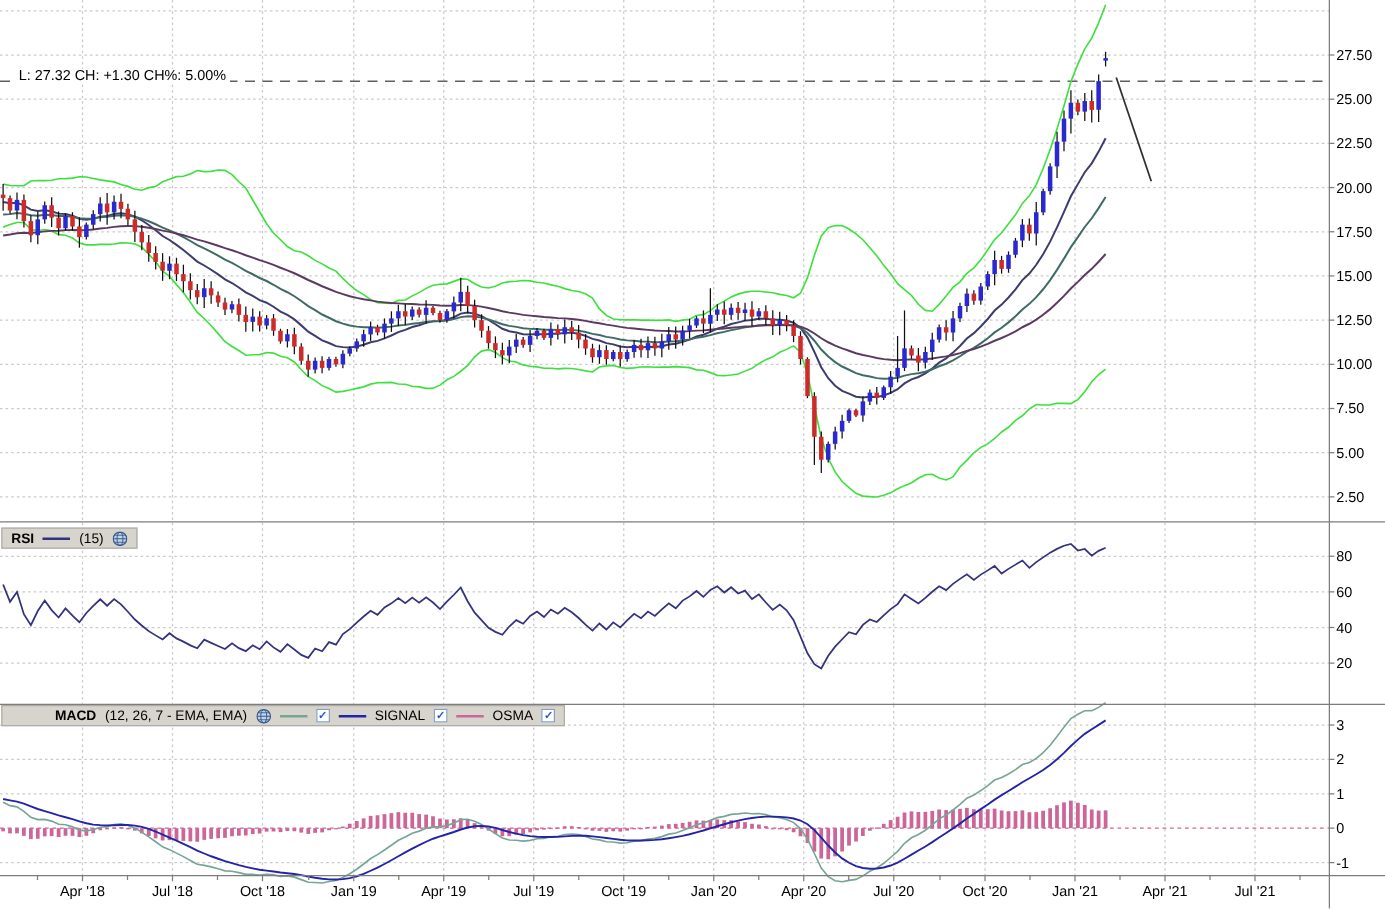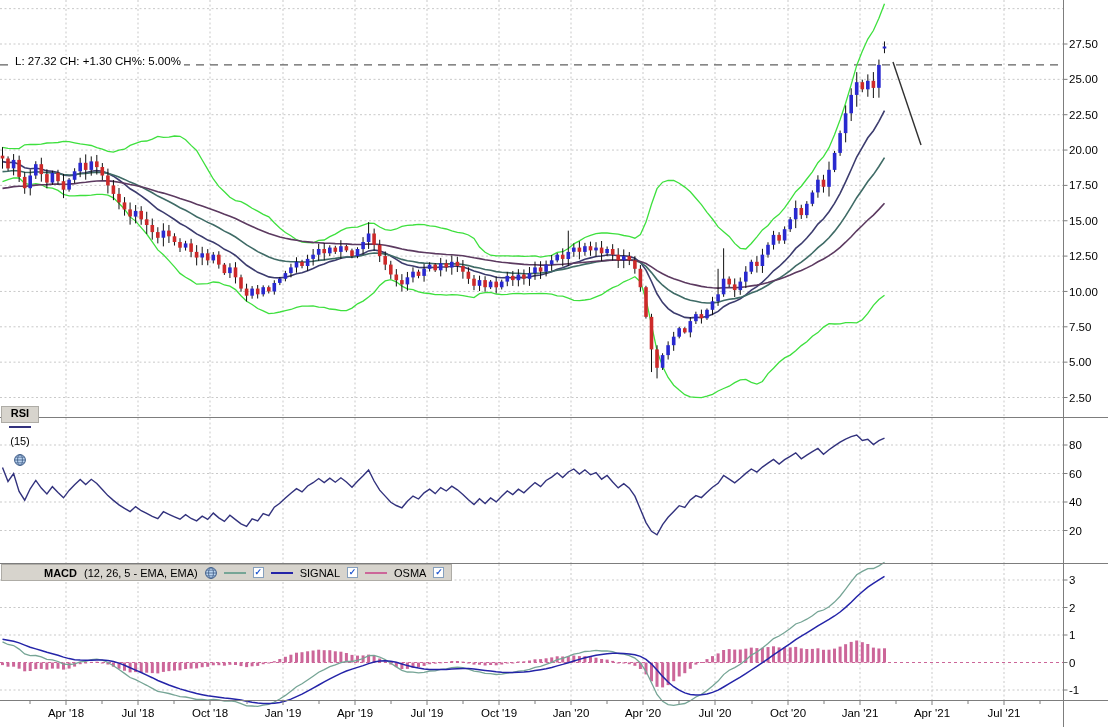--- a/index.html
+++ b/index.html
@@ -3,21 +3,21 @@
 <meta charset="utf-8">
 <style>
   html,body{margin:0;padding:0;background:#fff;}
   .stage{position:relative;width:1108px;height:727px;background:#fff;overflow:hidden;
          font-family:"Liberation Sans",sans-serif;color:#000;}
   .quote{position:absolute;top:12px;left:12px;font-size:11.5px;background:#fff;
          padding:0 3px;white-space:nowrap;z-index:5;margin-top:43px;}
   .hdr{position:absolute;left:1px;height:15px;background:#d7d4cd;border:1px solid #aeaca6;
        display:flex;align-items:center;gap:7px;font-size:11px;padding:0 7px;z-index:5;white-space:nowrap;}
   .hdr .b{font-weight:bold;}
-  .hdr-rsi{top:406px;flex-direction:column;}
+  .hdr-rsi{top:422px;}
   .hdr-macd{top:564px;padding-left:42px;}
   .swatch{display:inline-block;width:22px;height:0;border-top:2px solid #000;}
   .cb{width:11px;height:11px;background:#fff;border:1px solid #86a0bd;display:inline-flex;
       align-items:center;justify-content:center;font-size:9px;font-weight:bold;color:#1f56cf;
       line-height:1;box-sizing:border-box;cursor:default;}
   .globe{display:inline-flex;width:12px;height:12px;}
   svg.canvas{position:absolute;top:0;left:0;}
 </style>
 </head>
 <body>
@@ -693,21 +693,21 @@
           <ellipse cx="6" cy="6" rx="2.4" ry="5.2" fill="none" stroke="#3c5a86" stroke-width="0.8"></ellipse>
           <line x1="0.8" y1="6" x2="11.2" y2="6" stroke="#3c5a86" stroke-width="0.8"></line>
           <line x1="1.5" y1="3.2" x2="10.5" y2="3.2" stroke="#3c5a86" stroke-width="0.7"></line>
           <line x1="1.5" y1="8.8" x2="10.5" y2="8.8" stroke="#3c5a86" stroke-width="0.7"></line>
         </svg>
     </span>
   </div>
 
   <div class="hdr hdr-macd">
     <span class="b">MACD</span>
-    <span>(12, 26, 5 - EMA, EMA)</span>
+    <span>(12, 26, 7 - EMA, EMA)</span>
     <span class="globe">
       <svg viewBox="0 0 12 12" width="12" height="12">
           <circle cx="6" cy="6" r="5.4" fill="#bcd5f0" stroke="#3c5a86"></circle>
           <ellipse cx="6" cy="6" rx="2.4" ry="5.2" fill="none" stroke="#3c5a86" stroke-width="0.8"></ellipse>
           <line x1="0.8" y1="6" x2="11.2" y2="6" stroke="#3c5a86" stroke-width="0.8"></line>
           <line x1="1.5" y1="3.2" x2="10.5" y2="3.2" stroke="#3c5a86" stroke-width="0.7"></line>
           <line x1="1.5" y1="8.8" x2="10.5" y2="8.8" stroke="#3c5a86" stroke-width="0.7"></line>
         </svg>
     </span>
     <span class="swatch" style="border-top-color: rgb(118, 165, 150);"></span>

